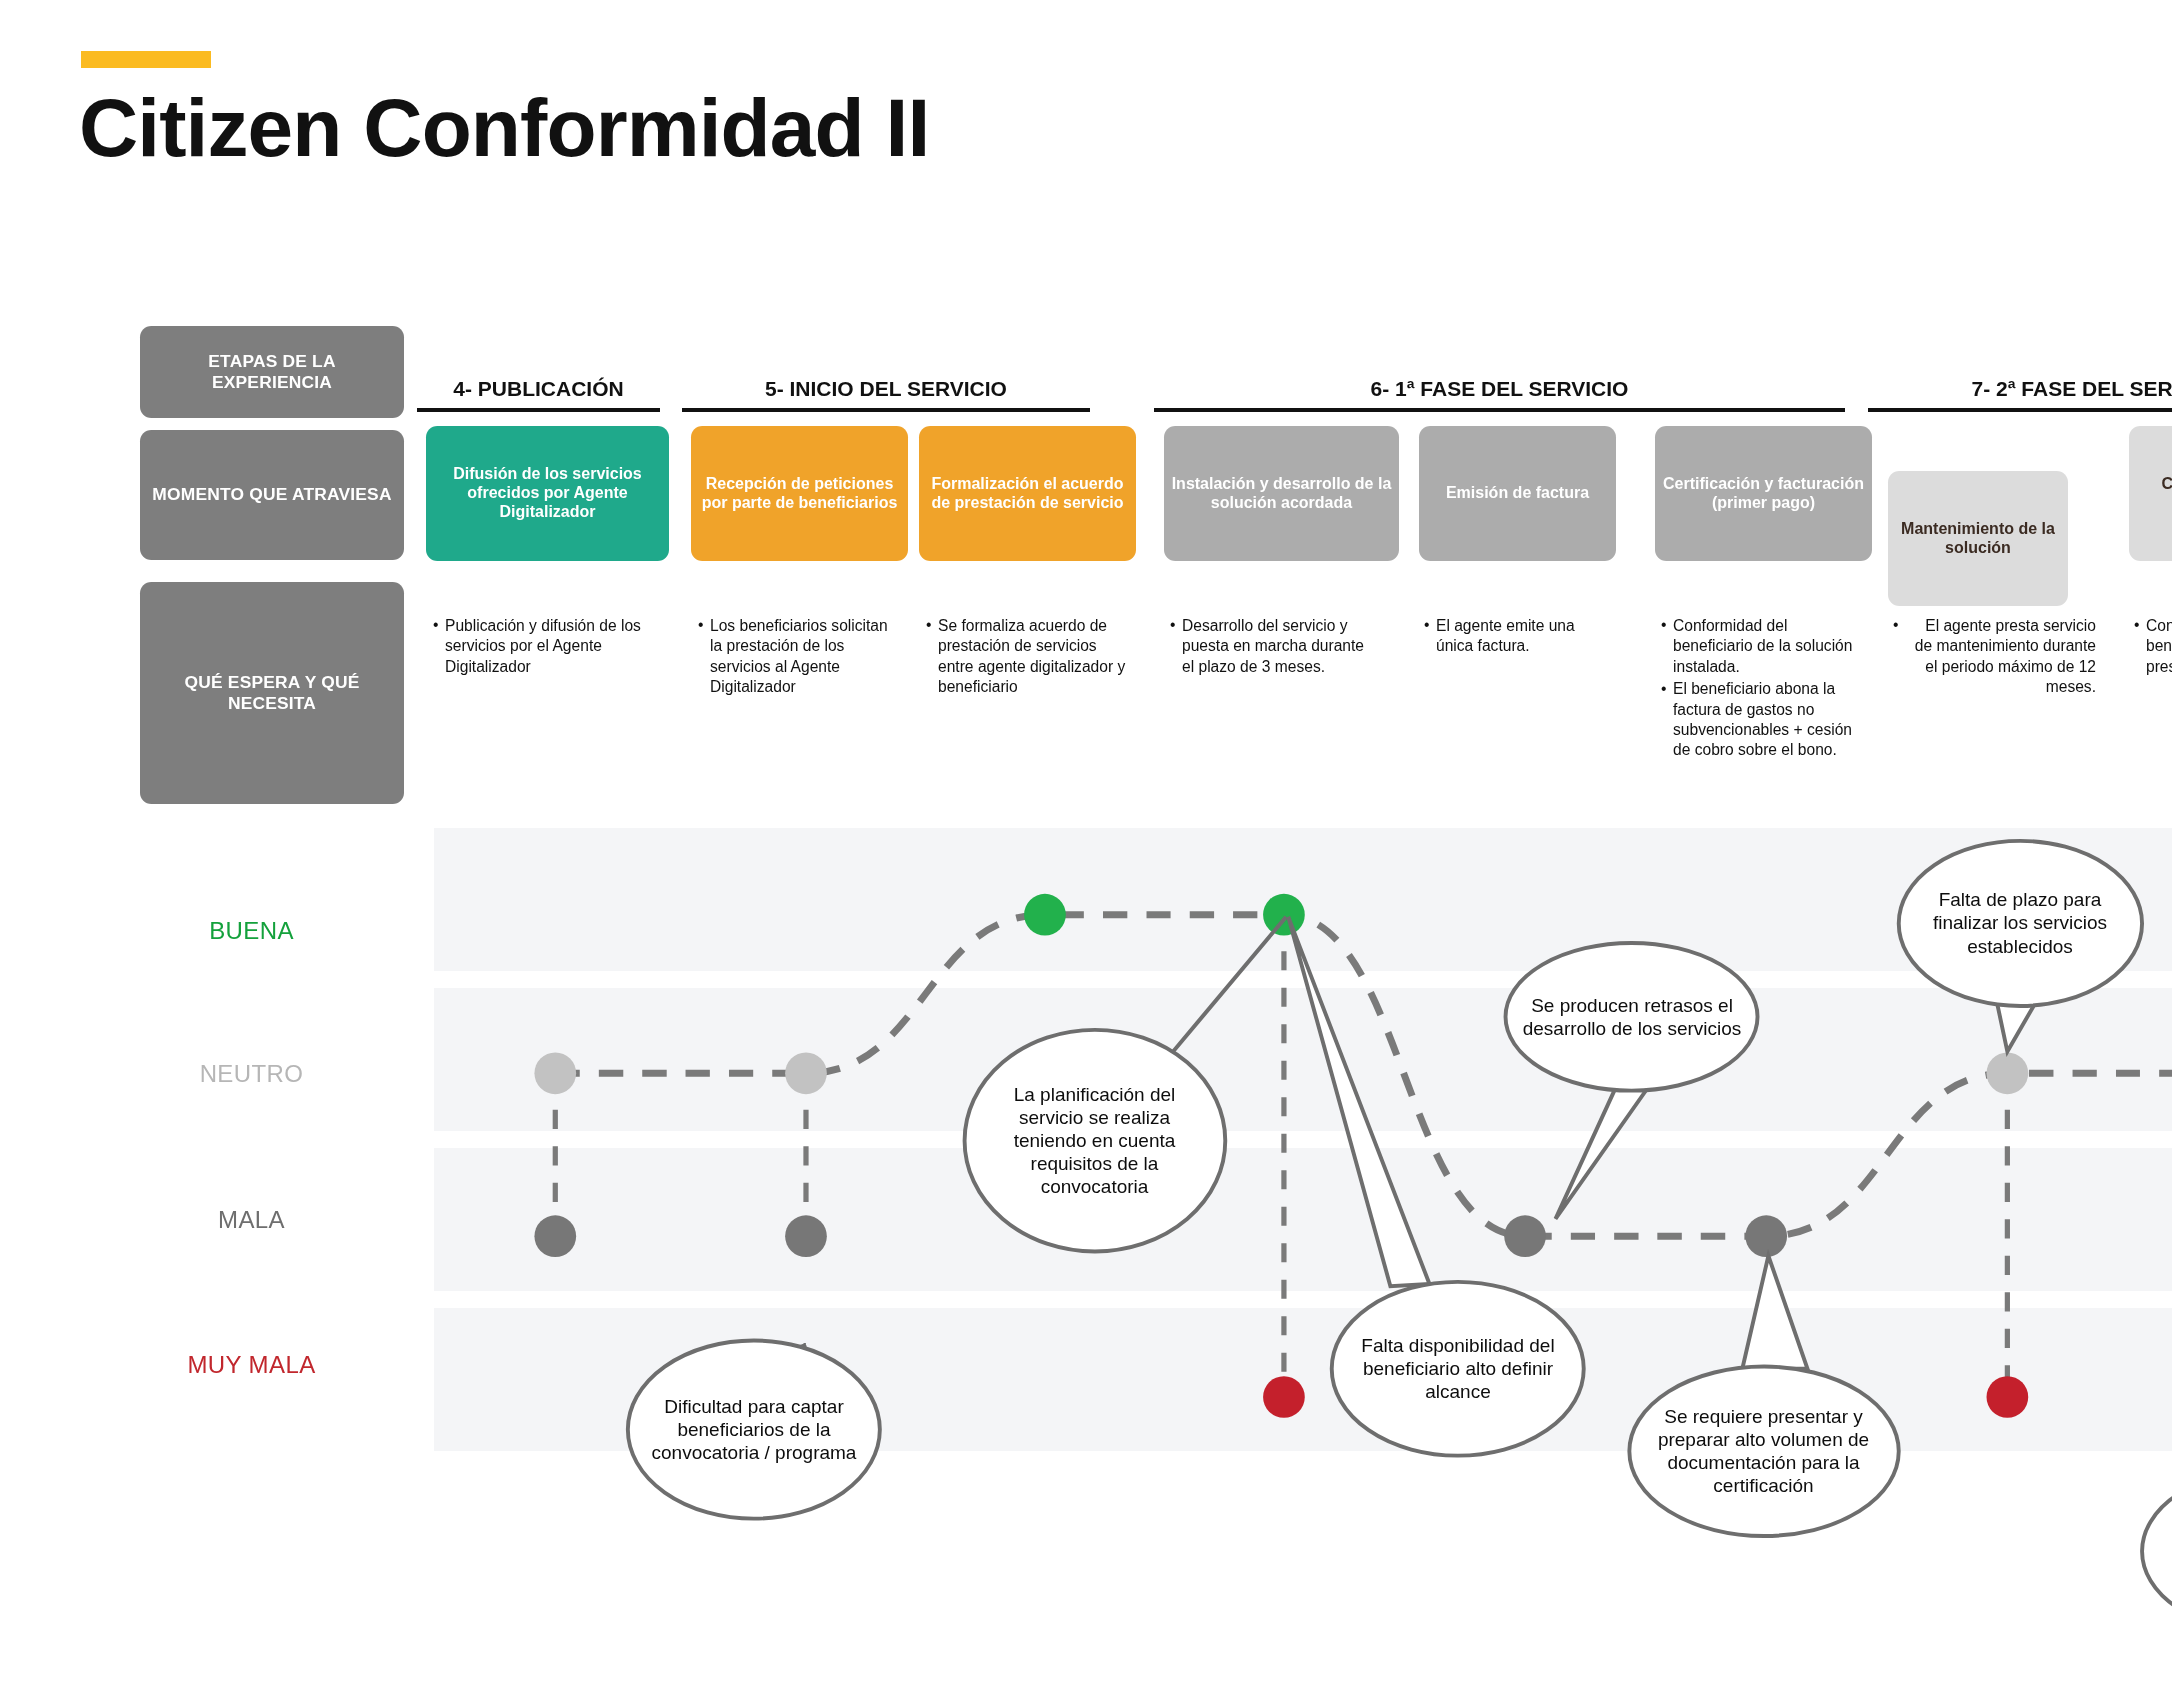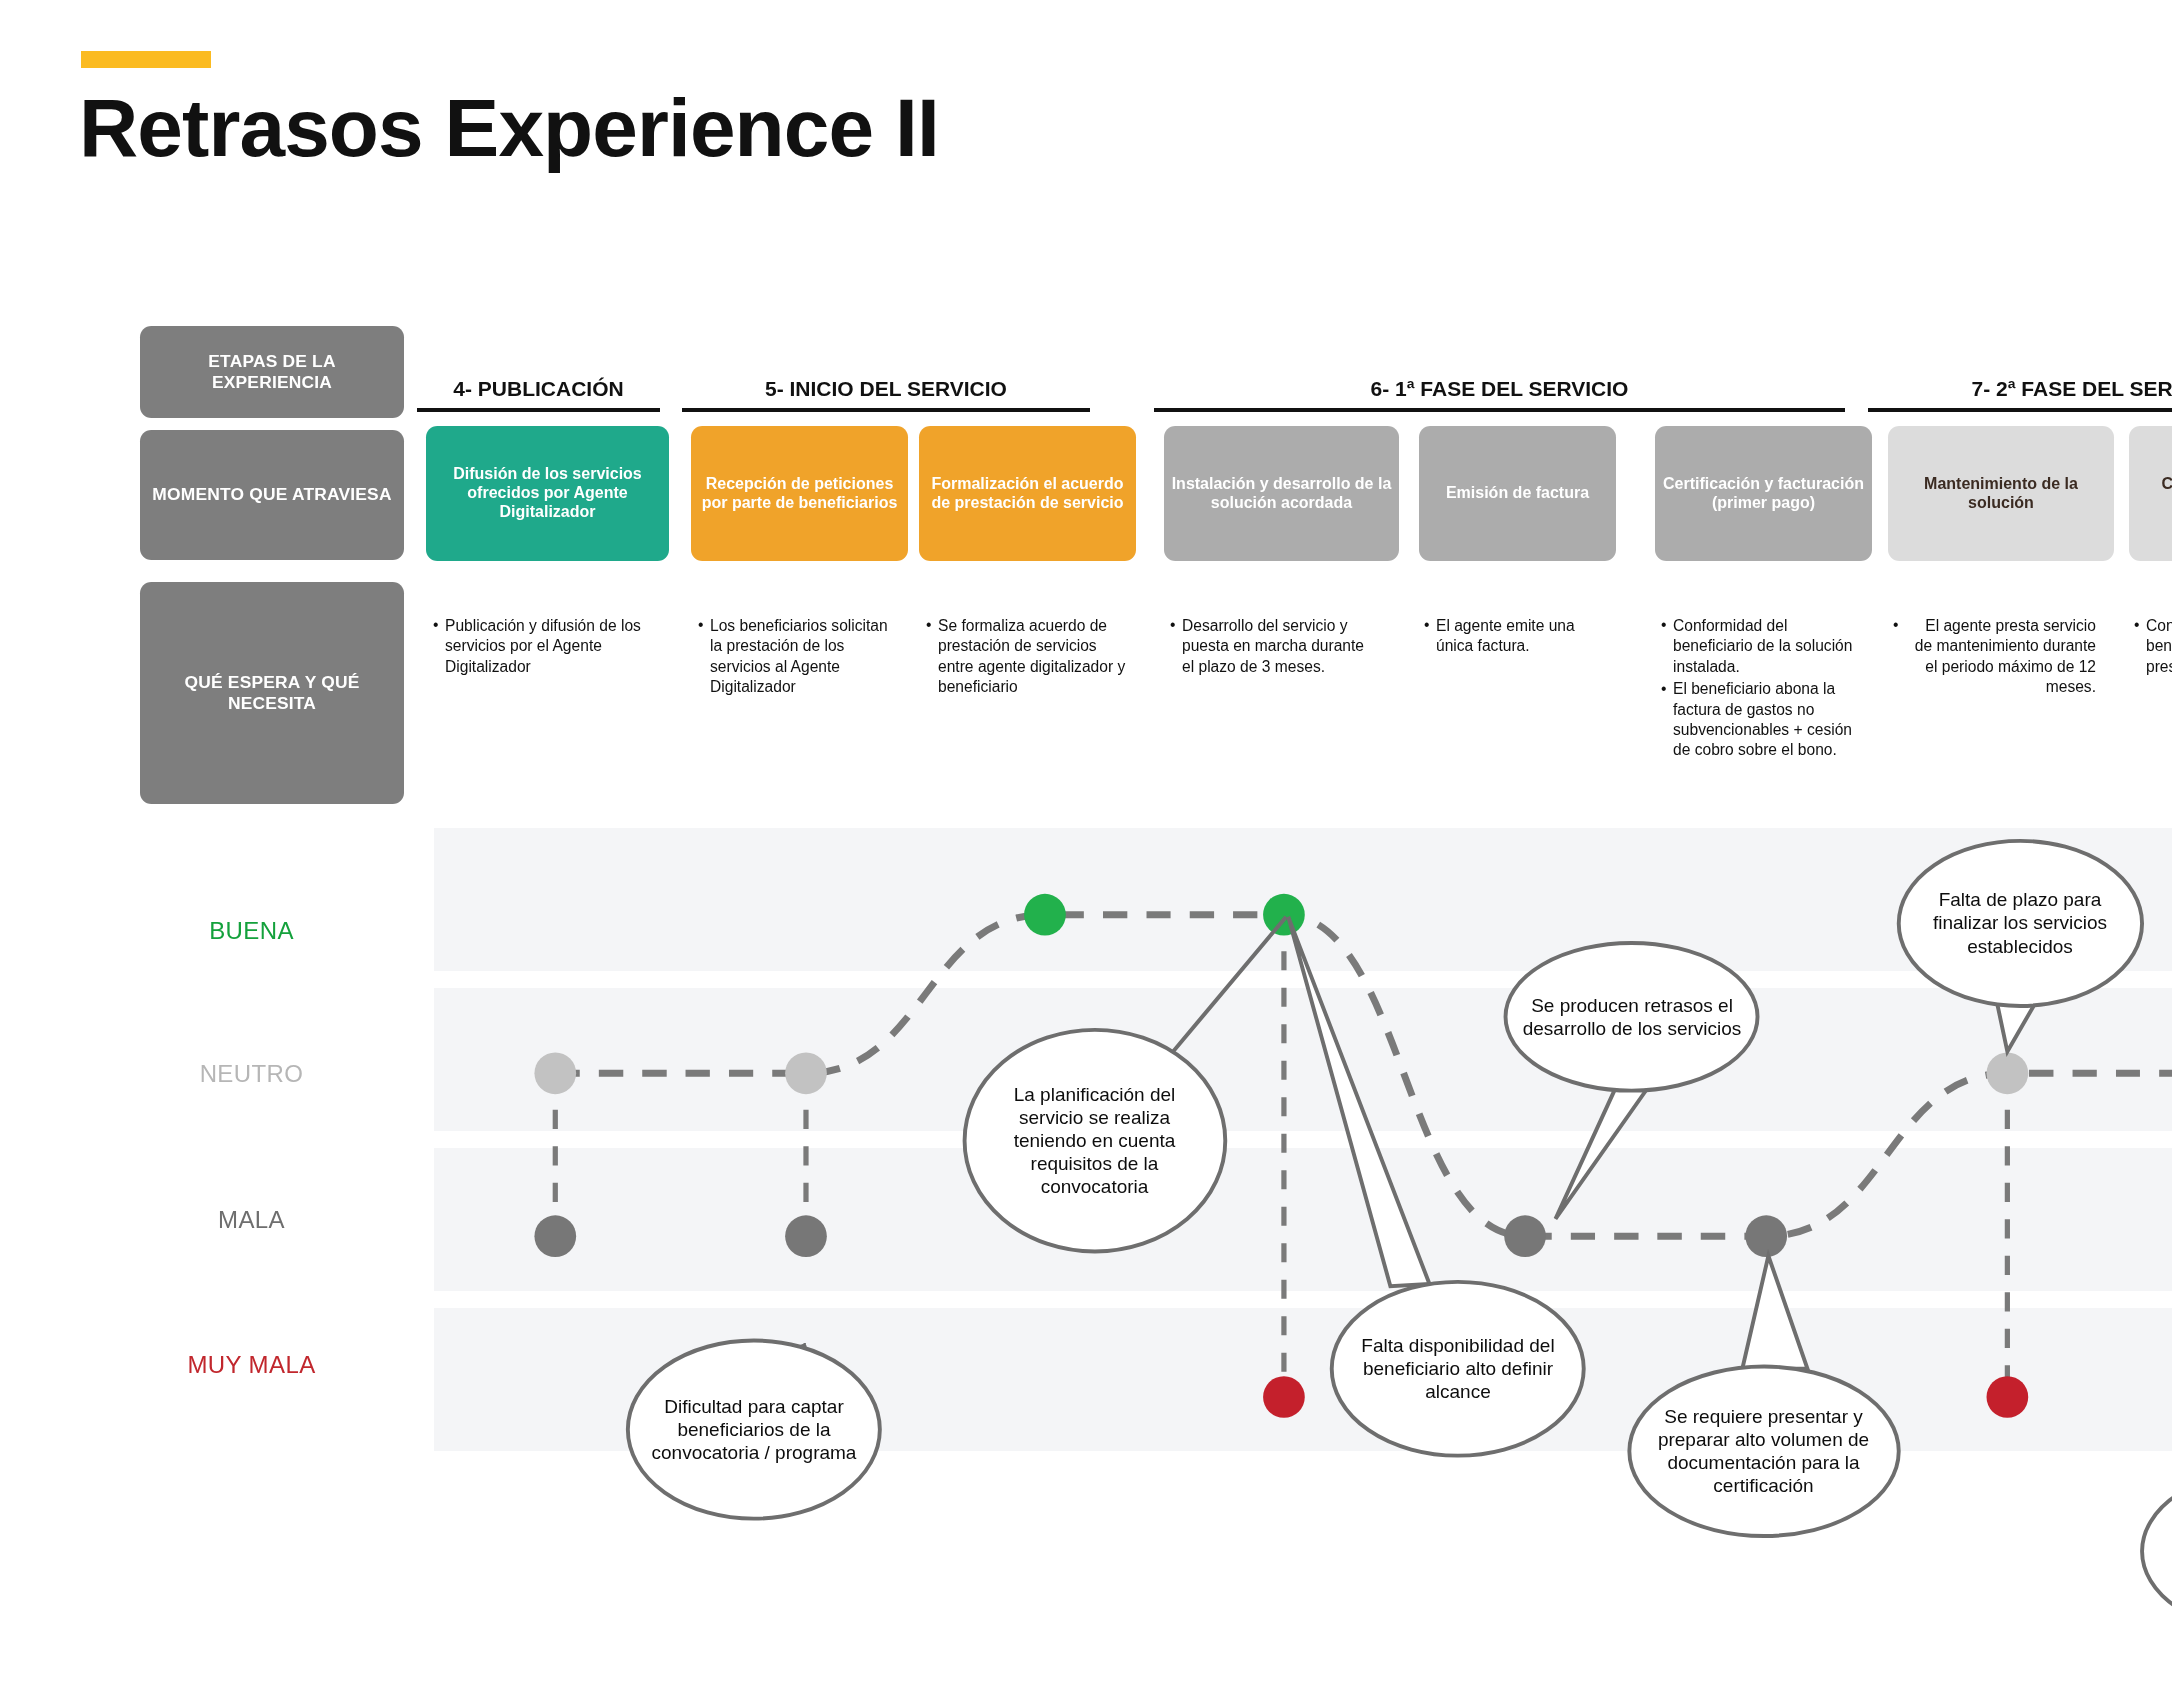--- a/index.html
+++ b/index.html
@@ -103,21 +103,21 @@
   .bubble-text{
     position:absolute; text-align:center; color:#0d0d0d;
     font-size:19px; line-height:1.22;
     display:flex; align-items:center; justify-content:center;
   }
 </style>
 </head>
 <body>
 
 <div id="accent-bar"></div>
-<div id="page-title">Retrasos Experience II</div>
+<div id="page-title">Citizen Conformidad II</div>
 
 <div id="matrix">
 
   <div class="rowlabel" id="rl-momento">MOMENTO QUE ATRAVIESA</div>
   <div class="rowlabel" id="rl-etapas">ETAPAS DE LA EXPERIENCIA</div>
   <div class="rowlabel" id="rl-espera">QUÉ ESPERA Y QUÉ NECESITA</div>
 
   <div id="stage-heads">
       <div class="stage-head" style="left: 417px; width: 243px;">4- PUBLICACIÓN</div>
       <div class="stage-rule" style="left: 417px; width: 243px;"></div>
@@ -128,21 +128,21 @@
       <div class="stage-head" style="left: 1868px; width: 465px;">7- 2ª FASE DEL SERVICIO</div>
       <div class="stage-rule" style="left: 1868px; width: 465px;"></div>
     </div>
   <div id="moment-boxes">
       <div class="moment m-teal" style="left: 426px; width: 243px;">Difusión de los servicios ofrecidos por Agente Digitalizador</div>
       <div class="moment m-amber" style="left: 691px; width: 217px;">Recepción de peticiones por parte de beneficiarios</div>
       <div class="moment m-amber" style="left: 919px; width: 217px;">Formalización el acuerdo de prestación de servicio</div>
       <div class="moment m-gray" style="left: 1164px; width: 235px;">Instalación y desarrollo de la solución acordada</div>
       <div class="moment m-gray" style="left: 1419px; width: 197px;">Emisión de factura</div>
       <div class="moment m-gray" style="left: 1655px; width: 217px;">Certificación y facturación (primer pago)</div>
-      <div class="moment m-light" style="left: 1888px; width: 226px;">Mantenimiento de la solución</div>
+      <div class="moment m-light" style="left: 1888px; width: 180px; margin-top: 45px;">Mantenimiento de la solución</div>
       <div class="moment m-light" style="left: 2129px; width: 226px;">Certificación y de los trabajos</div>
     </div>
   <div id="expect-cols">
       <div class="expect" style="left: 432px; width: 226px;">
         <ul>
           <li>Publicación y difusión de los servicios por el Agente Digitalizador</li>
         </ul>
       </div>
       <div class="expect" style="left: 697px; width: 200px;">
         <ul>

